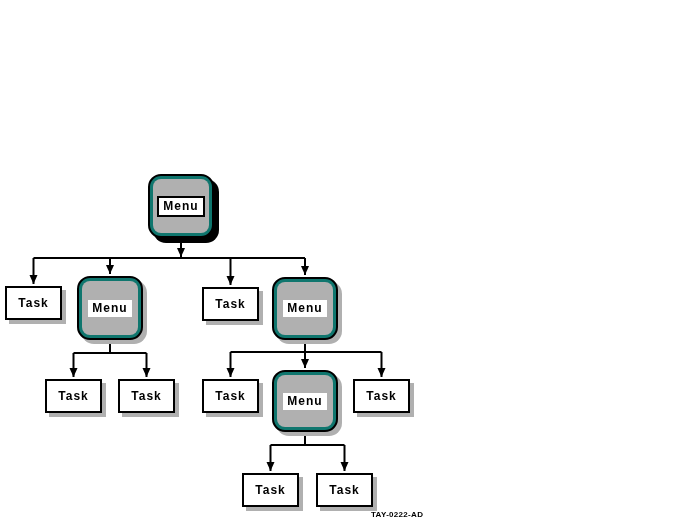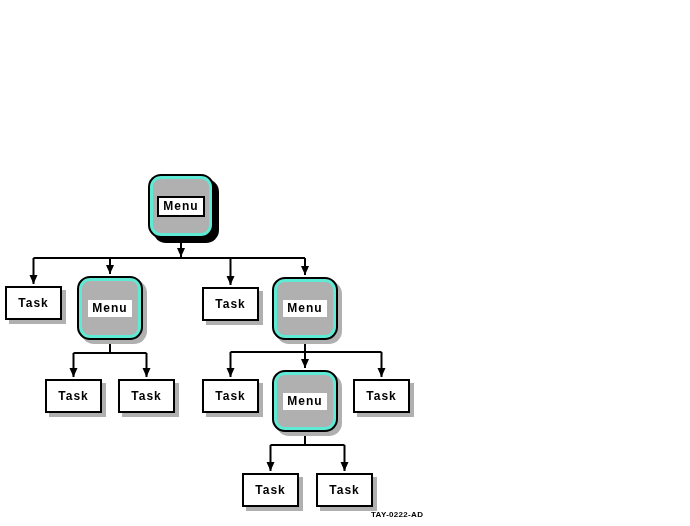--- a/index.html
+++ b/index.html
@@ -34,21 +34,21 @@
     align-items: center;
     justify-content: center;
     font-size: 12px;
     font-weight: bold;
     letter-spacing: 1px;
     color: #000000;
   }
   .menu {
     border: 2px solid #000000;
     border-radius: 13px;
-    background: #5eead4;
+    background: #0f766e;
     box-shadow: 4px 4px 0 #b0b0b0;
   }
   .menu-inner {
     position: absolute;
     left: 3px; top: 3px; right: 3px; bottom: 3px;
     background: #b0b0b0;
     border-radius: 8px;
     display: flex;
     align-items: center;
     justify-content: center;

